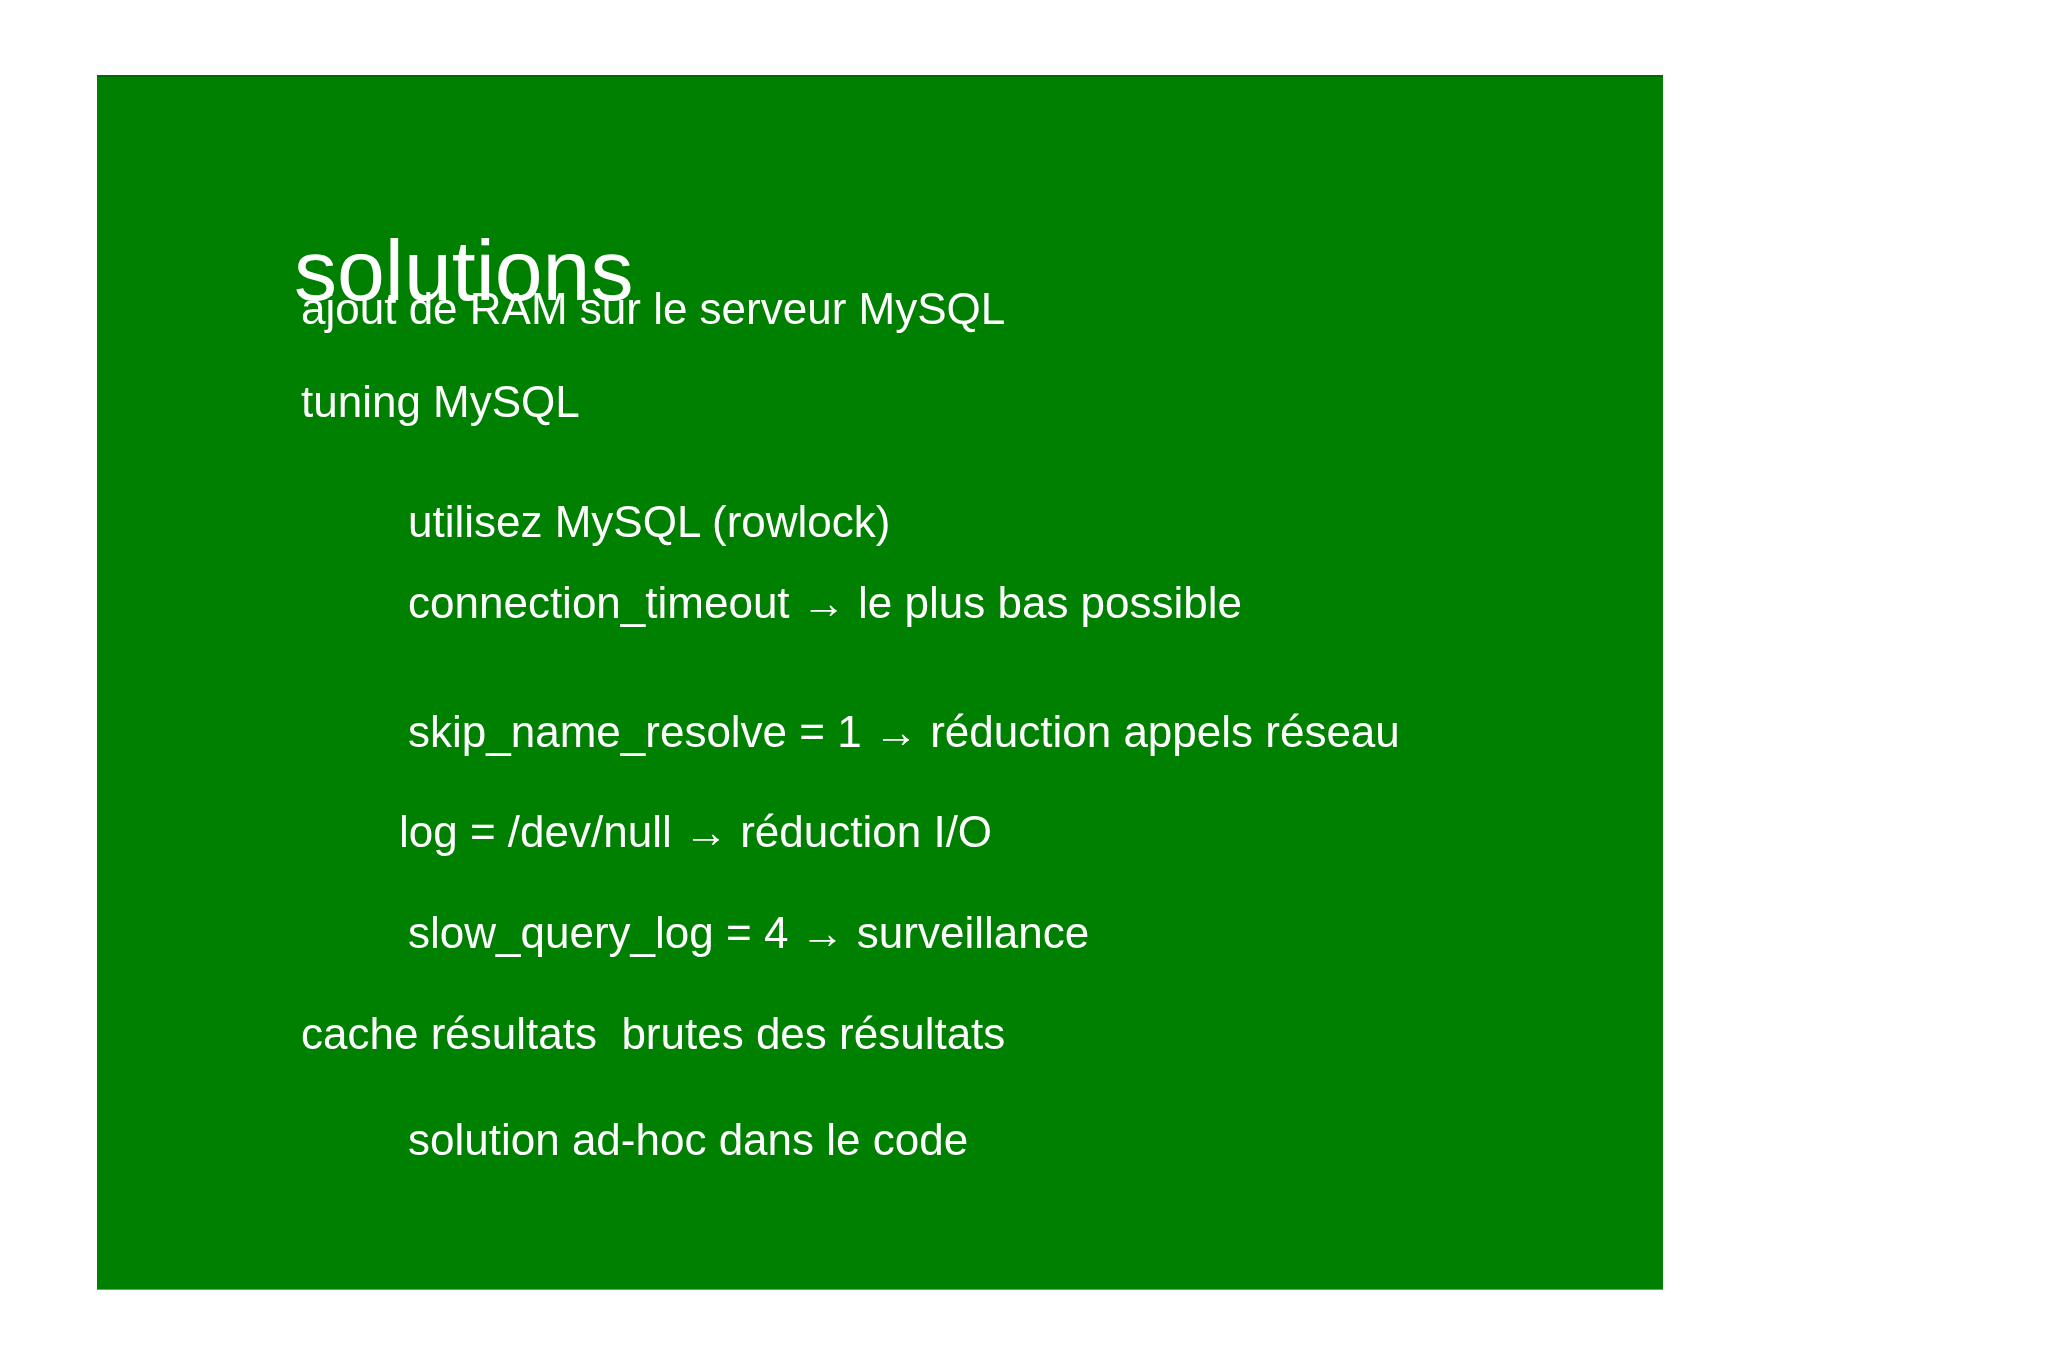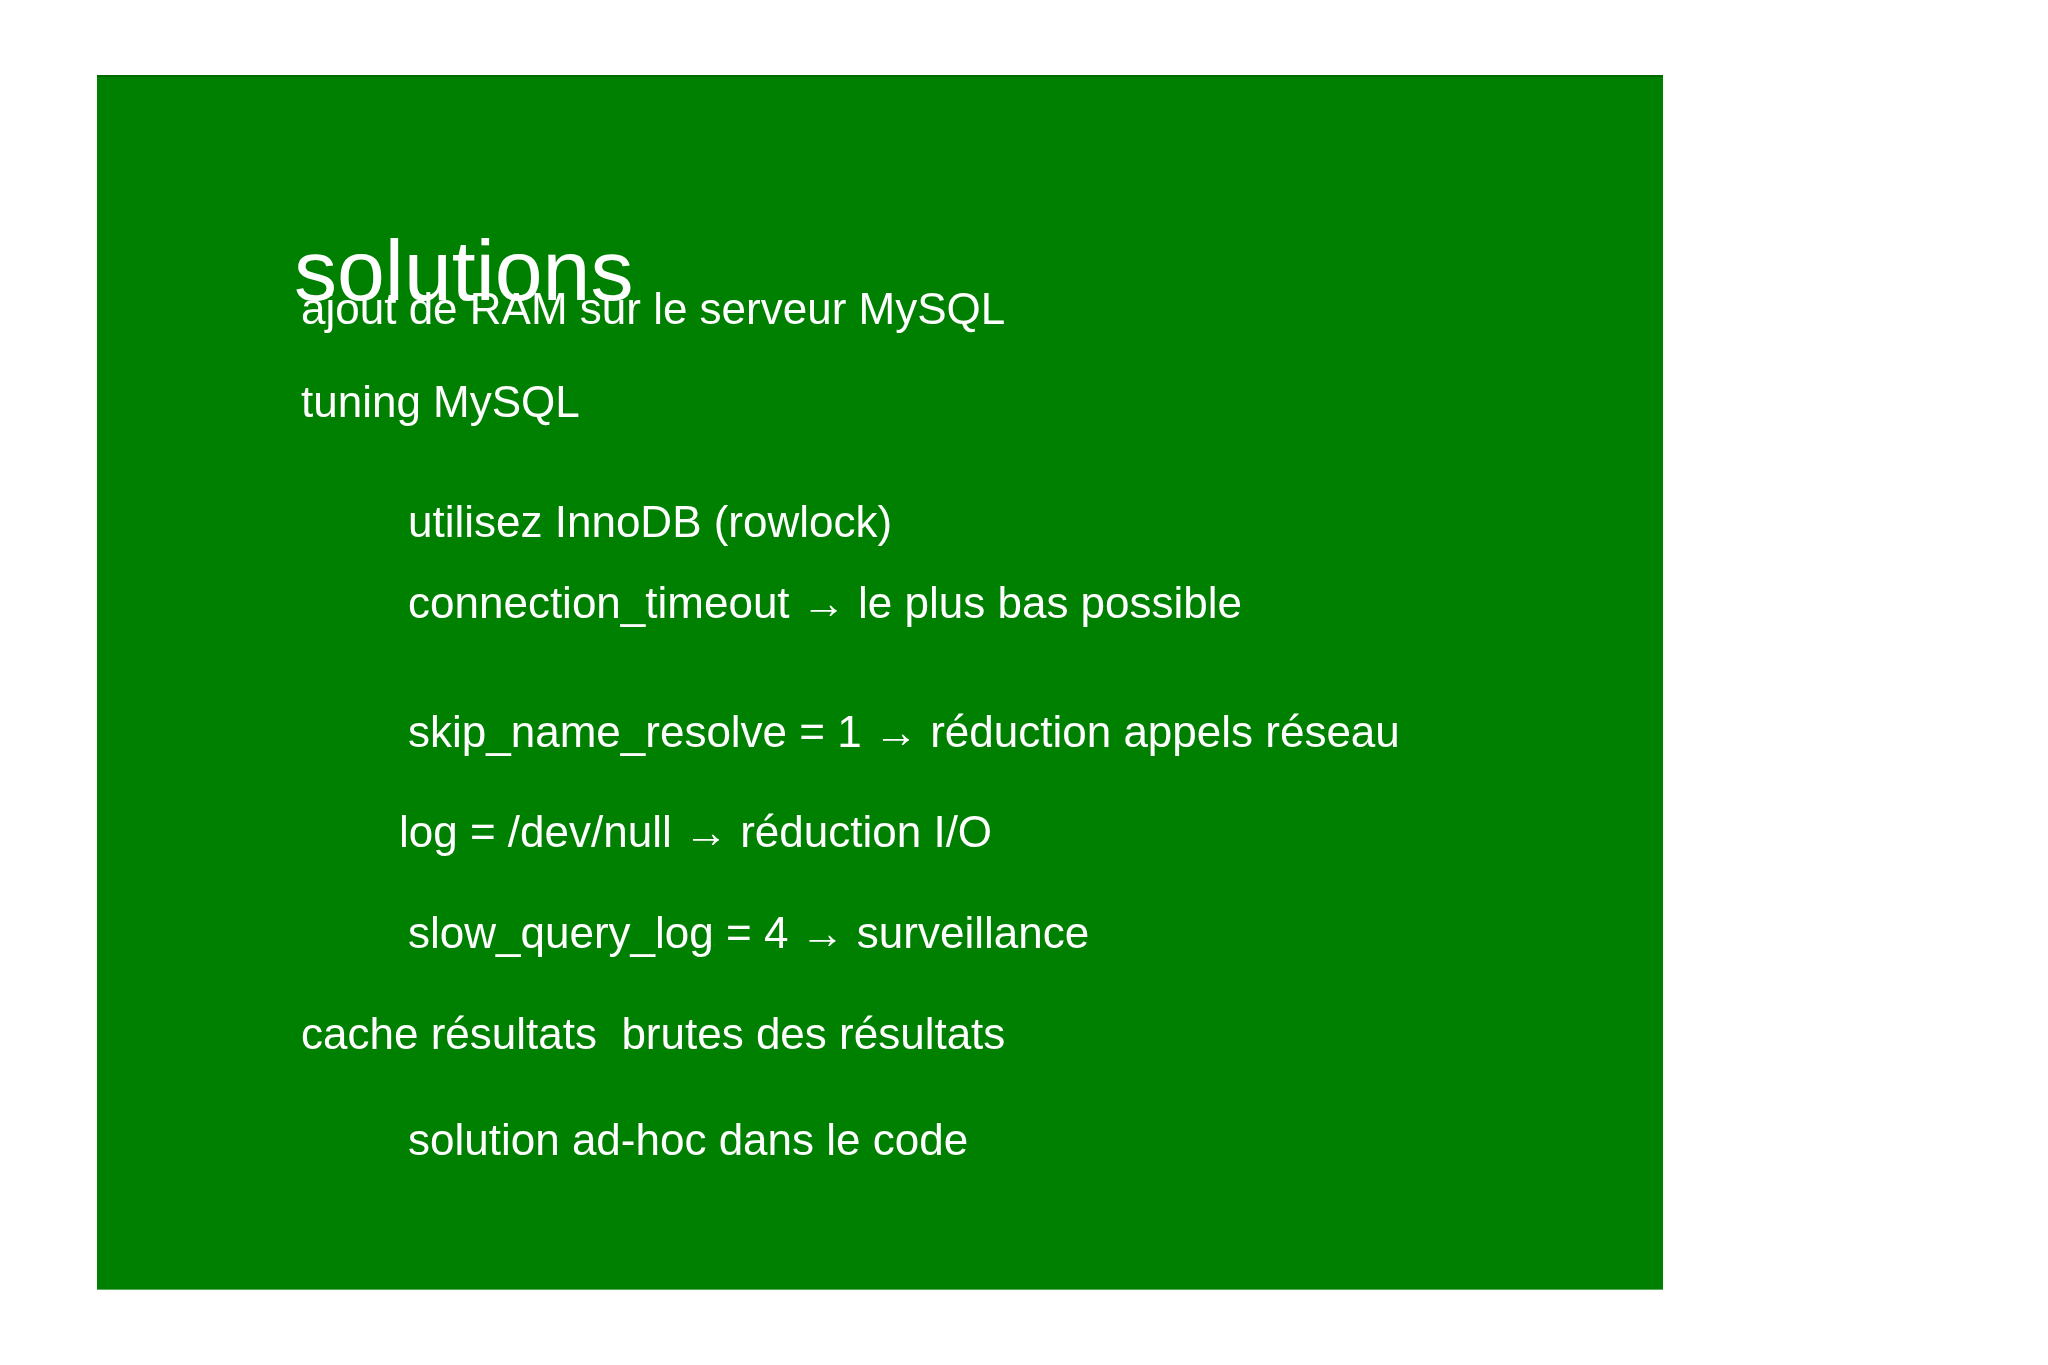--- a/index.html
+++ b/index.html
@@ -53,21 +53,21 @@
 </style>
 </head>
 <body>
 
 <div id="stage" style="--panel-color: #008000; --text-color: #ffffff; background: rgb(255, 255, 255);">
   <div id="panel">
     <div id="slide-title" class="slide-text">solutions</div>
     <div id="bullets">
         <div class="slide-text bullet lvl1" style="top: 212px; left: 204px;">ajout de RAM sur le serveur MySQL</div>
         <div class="slide-text bullet lvl1" style="top: 305px; left: 204px;">tuning MySQL</div>
-        <div class="slide-text bullet lvl2" style="top: 425px; left: 311px;">utilisez InnoDB (rowlock)</div>
+        <div class="slide-text bullet lvl2" style="top: 425px; left: 311px;">utilisez MySQL (rowlock)</div>
         <div class="slide-text bullet lvl2" style="top: 506px; left: 311px; text-align: right;">connection_timeout → le plus bas possible</div>
         <div class="slide-text bullet lvl2" style="top: 635px; left: 311px;">skip_name_resolve = 1 → réduction appels réseau</div>
         <div class="slide-text bullet lvl2" style="top: 735px; left: 302px;">log = /dev/null → réduction I/O</div>
         <div class="slide-text bullet lvl2" style="top: 836px; left: 311px;">slow_query_log = 4 → surveillance</div>
         <div class="slide-text bullet lvl1" style="top: 937px; left: 204px;">cache résultats  brutes des résultats</div>
         <div class="clip-box" style="left: 311px; top: 1043px; width: 1400px; height: 44px;">
           <div class="slide-text bullet lvl2" style="left: 0px;">solution ad-hoc dans le code</div>
         </div>
       </div>
   </div>

